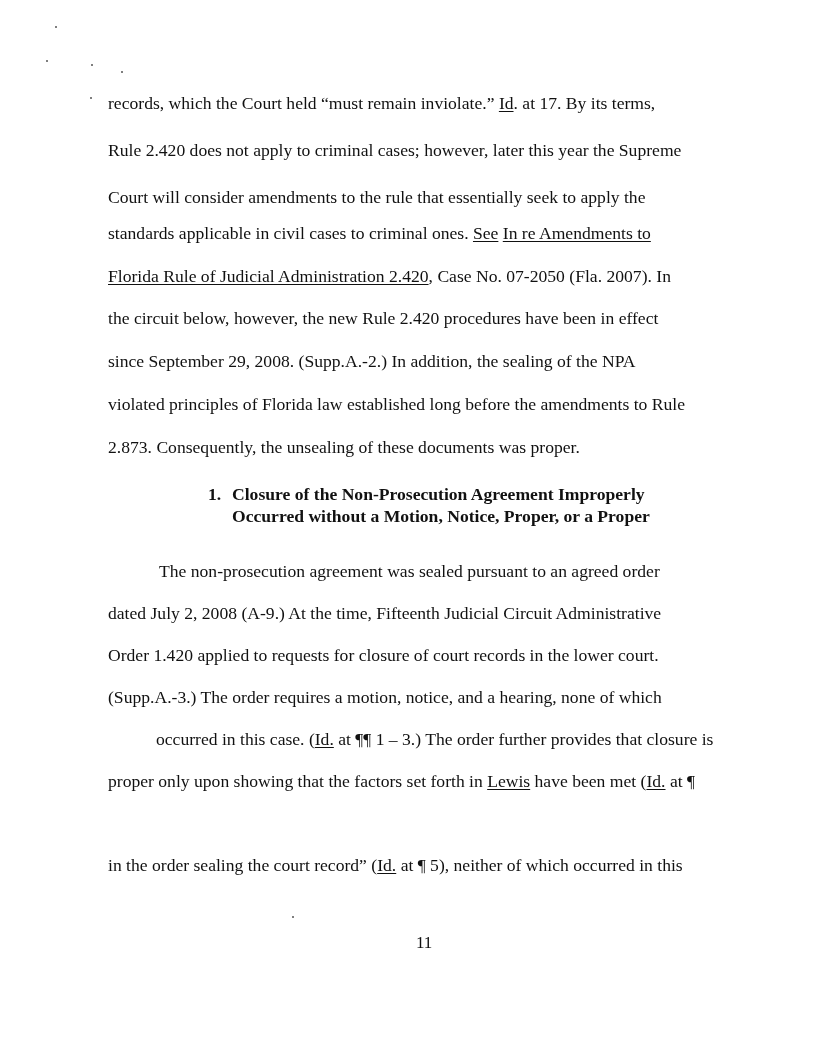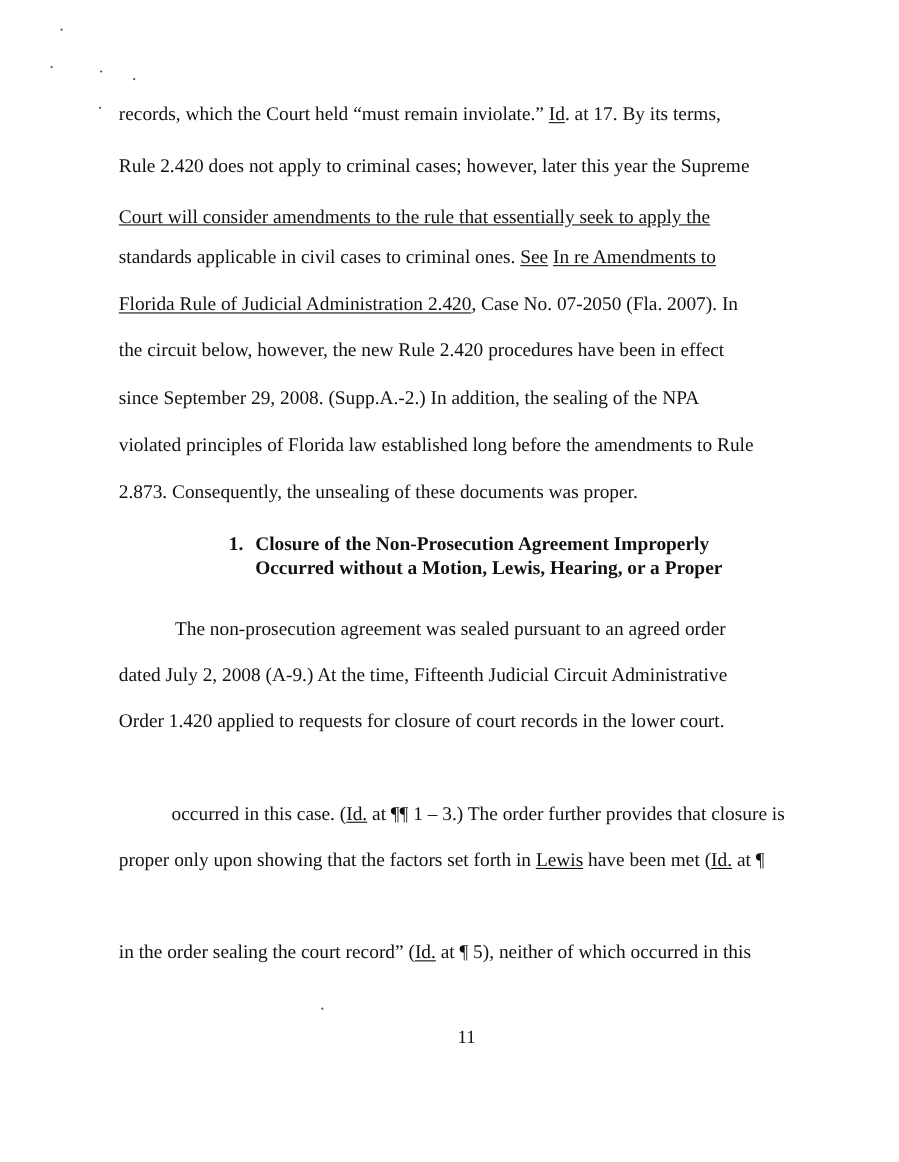--- a/index.html
+++ b/index.html
@@ -84,21 +84,21 @@
   <div class="speck" style="left:105px;top:71px;"></div>
   <div class="speck" style="left:74px;top:97px;"></div>
   <div class="speck" style="left:276px;top:916px;"></div>
 
   <div class="line" style="top:93px;">
     <span>records, which the Court held “must remain inviolate.”  </span><span class="u">Id</span><span>. at 17.  By its terms,</span>
   </div>
   <div class="line" style="top:140px;">
     <span>Rule 2.420 does not apply to criminal cases; however, later this year the Supreme</span>
   </div>
-  <div class="line" style="top:187px;text-decoration:underline;">
+  <div class="line" style="top:187px;">
     <span>Court will consider amendments to the rule that essentially seek to apply the</span>
   </div>
   <div class="line" style="top:223px;">
     <span>standards applicable in civil cases to criminal ones.  </span><span class="u">See</span><span> </span><span class="u">In re Amendments to</span>
   </div>
   <div class="line" style="top:266px;">
     <span class="u">Florida Rule of Judicial Administration 2.420</span><span>, Case No. 07-2050 (Fla. 2007).  In</span>
   </div>
   <div class="line" style="top:308px;">
     <span>the circuit below, however, the new Rule 2.420 procedures have been in effect</span>
@@ -109,31 +109,34 @@
   <div class="line" style="top:394px;">
     <span>violated principles of Florida law established long before the amendments to Rule</span>
   </div>
   <div class="line" style="top:437px;">
     <span>2.873.  Consequently, the unsealing of these documents was proper.</span>
   </div>
 
   <div class="heading">
     <span class="num">1.</span>
     <span class="htext">Closure of the Non-Prosecution Agreement Improperly</span>
-    <span class="htext">Occurred without a Motion, Lewis, Hearing, or a Proper</span>
+    <span class="htext">Occurred without a Motion, Notice, Proper, or a Proper</span>
   </div>
 
   <div class="line" style="top:561px; left:143px;">
     <span>The non-prosecution agreement was sealed pursuant to an agreed order</span>
   </div>
   <div class="line" style="top:603px;">
     <span>dated July 2, 2008 (A-9.)   At the time, Fifteenth Judicial Circuit Administrative</span>
   </div>
   <div class="line" style="top:645px;">
     <span>Order 1.420 applied to requests for closure of court records in the lower court.</span>
+  </div>
+  <div class="line" style="top:687px;">
+    <span>(Supp.A.-3.)  The order requires a motion, notice, and a hearing, none of which</span>
   </div>
   <div class="line" style="top:729px;margin-left:48px;">
     <span>occurred in this case. (</span><span class="u">Id.</span><span> at ¶¶ 1 – 3.)  The order further provides that closure is</span>
   </div>
   <div class="line" style="top:771px;">
     <span>proper only upon showing that the factors set forth in </span><span class="u">Lewis</span><span> have been met (</span><span class="u">Id.</span><span> at ¶</span>
   </div>
   <div class="line" style="top:855px;">
     <span>in the order sealing the court record” (</span><span class="u">Id.</span><span> at ¶ 5), neither of which occurred in this</span>
   </div>

